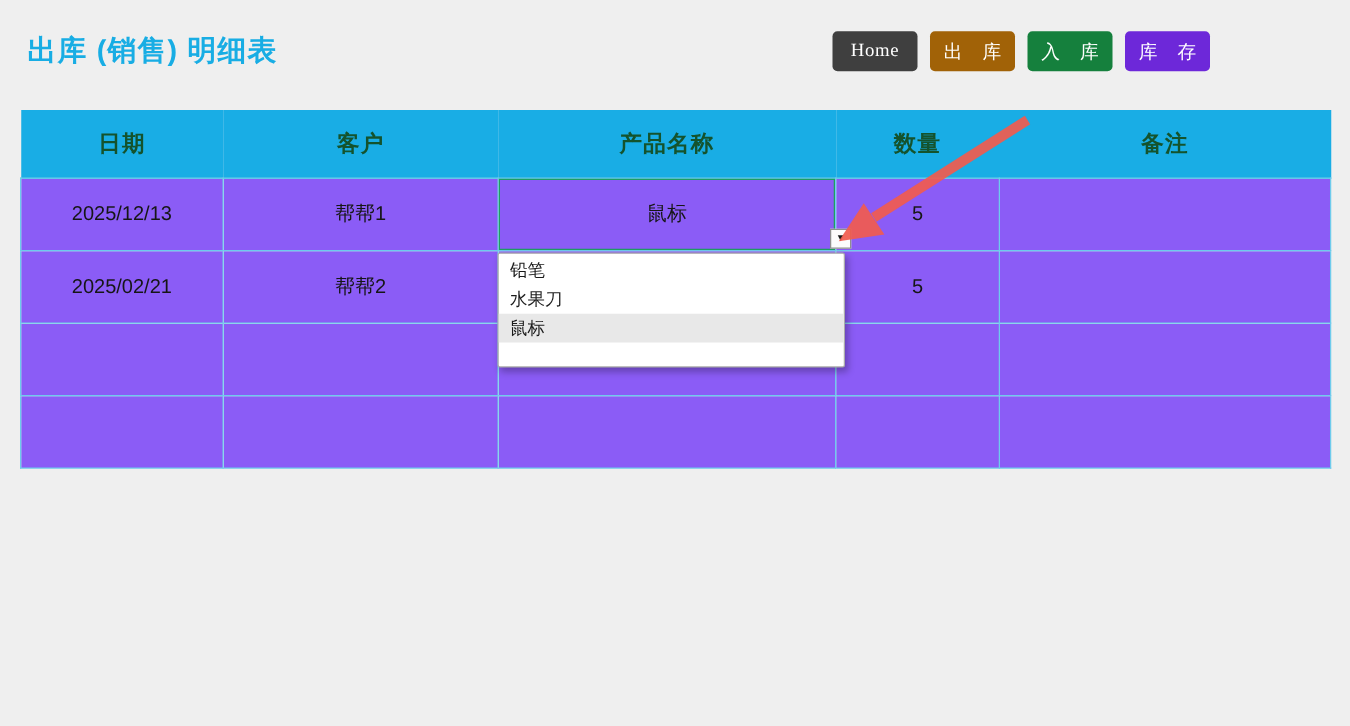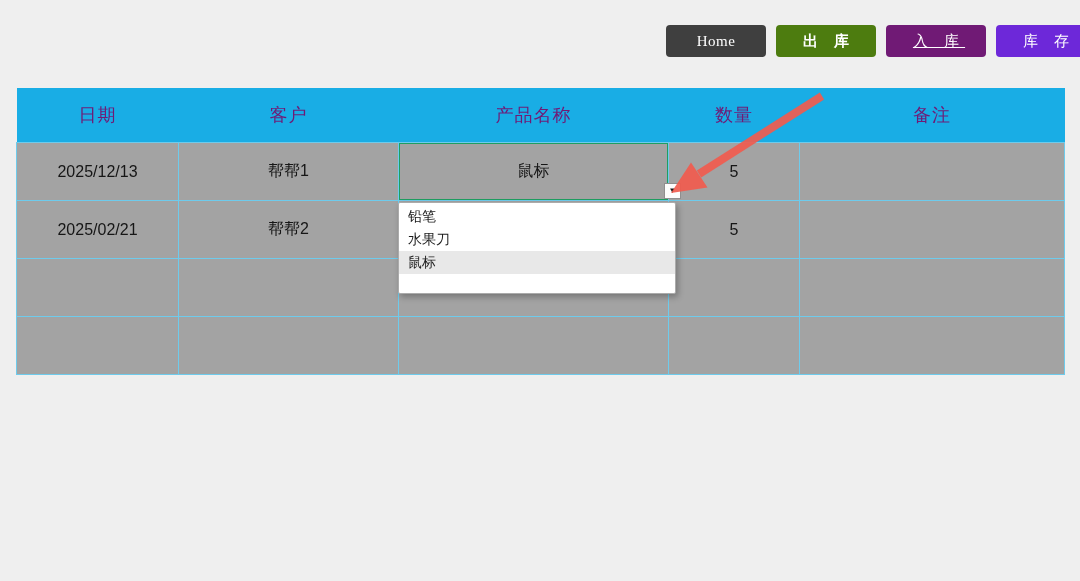--- a/index.html
+++ b/index.html
@@ -14,45 +14,45 @@
   
   .page-title {
     position: absolute; left: 22px; top: 25px; margin: 0;
     font-size: 23px; font-weight: bold; color: #18ade4;
     letter-spacing: 1px;
   }
 
   
   .toolbar { position: absolute; left: 666px; top: 25px; display: flex; gap: 10px; }
   .btn {
-    width: 100px; height: 32px; border: none; border-radius: 4px;
+    width: 68px; height: 32px; border: none; border-radius: 4px;
     color: #ffffff; font-size: 15px; cursor: pointer;
     display: flex; align-items: center; justify-content: center;
     font-family: "Liberation Sans", sans-serif;
     padding: 0;
   }
   .btn-home { background: #3f3f3f; font-family: "Liberation Serif", serif; letter-spacing: 0.5px; }
   .btn-cn   { letter-spacing: 6px; text-indent: 6px; }
-  .btn-out   { background: #4d7c0f; font-weight: bold; }
-  .btn-in    { background: #701a75; text-decoration: underline; }
+  .btn-out   { background: #a16207; }
+  .btn-in    { background: #15803d; }
   .btn-stock { background: #6d28d9; }
 
   
   table.sheet {
     position: absolute; left: 16px; top: 88px;
     width: 1048px; table-layout: fixed;
     border-collapse: collapse;
   }
   table.sheet thead th {
-    height: 52px; background: #19ade5; color: #701a75;
-    font-size: 18px; font-weight: normal; letter-spacing: 1px;
+    height: 52px; background: #19ade5; color: #14532d;
+    font-size: 18px; font-weight: bold; letter-spacing: 1px;
     border: none; text-align: center;
   }
   table.sheet tbody td {
-    height: 55px; background: #a3a3a3;
+    height: 55px; background: #8b5cf6;
     border: 1px solid #6ecbec;
     text-align: center; vertical-align: middle;
     font-size: 16px; color: #161616;
     overflow: hidden; white-space: nowrap;
   }
   td.selected { position: relative; }
   td.selected::after {
     content: ""; position: absolute; inset: -1px;
     border: 2px solid #1f9e62; pointer-events: none;
   }
@@ -86,20 +86,21 @@
   svg.arrow-overlay {
     position: absolute; left: 0; top: 0; z-index: 10;
     pointer-events: none;
   }
 </style>
 </head>
 <body>
 
 <div class="page">
 
+  <h1 class="page-title">出库 (销售) 明细表</h1>
 
   <div class="toolbar">
     <button class="btn btn-home">Home</button>
     <button class="btn btn-cn btn-out">出 库</button>
     <button class="btn btn-cn btn-in">入 库</button>
     <button class="btn btn-cn btn-stock">库 存</button>
   </div>
 
   <table class="sheet">
     <colgroup>

